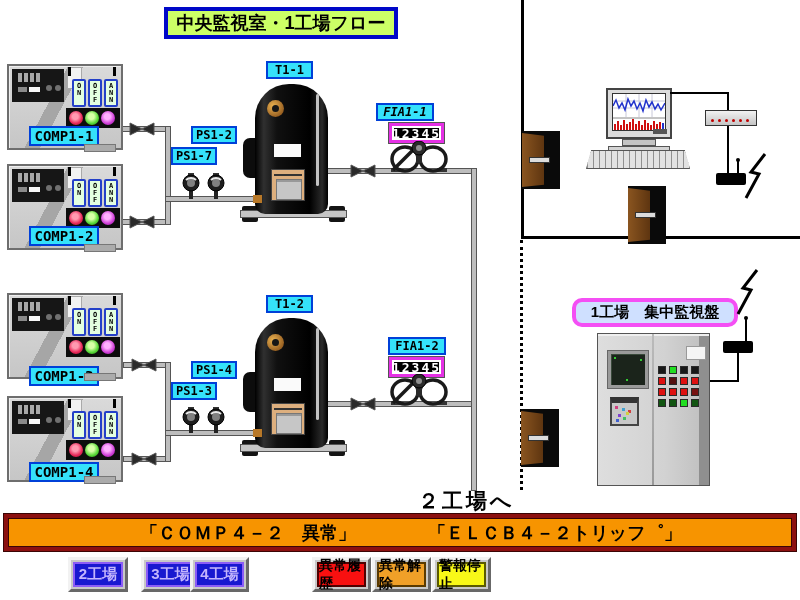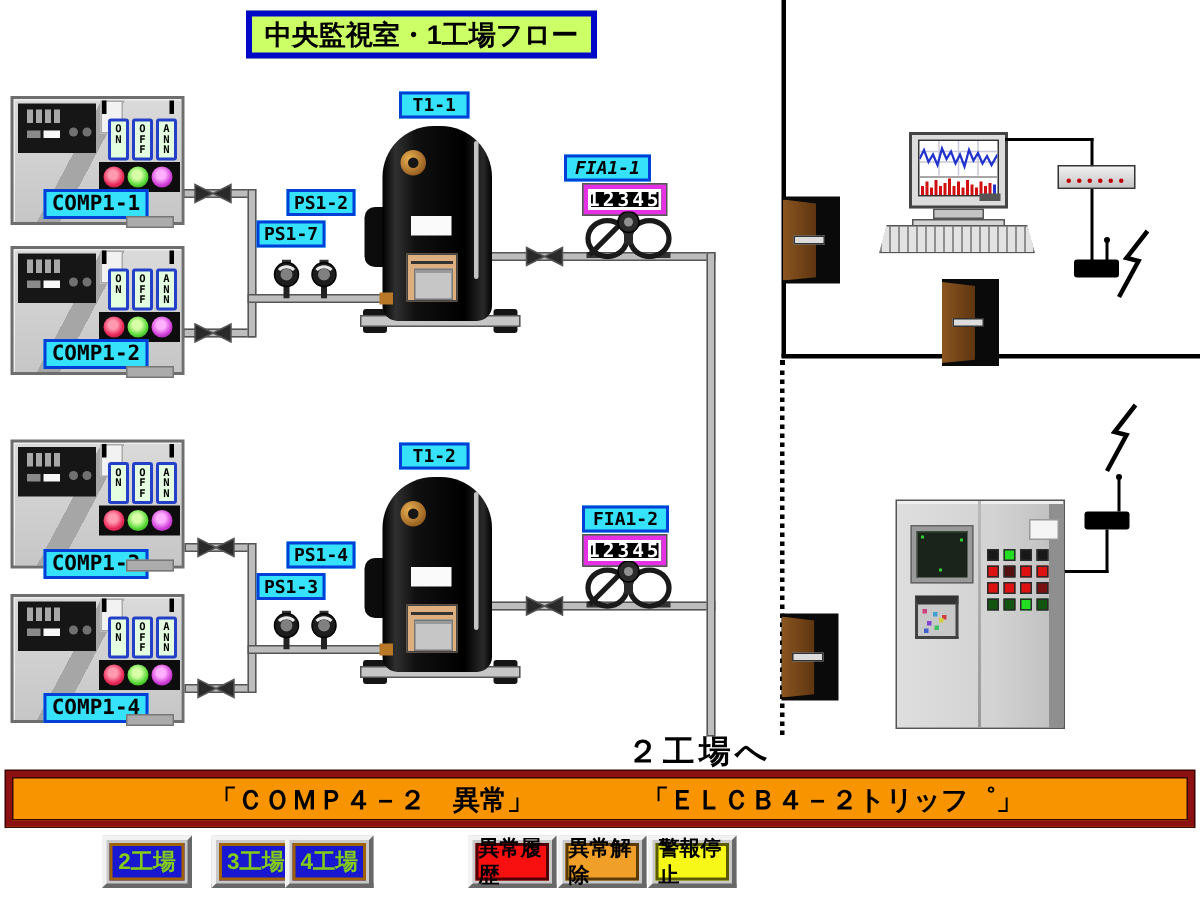--- a/index.html
+++ b/index.html
@@ -111,21 +111,21 @@
   .to-f2{position:absolute;left:418px;top:487px;font-weight:bold;font-size:21px;letter-spacing:3px;color:#000;}
   
   .alarm-bar{position:absolute;left:4px;top:514px;width:792px;height:37px;background:#F79400;
       border:4px solid #8B1010;box-sizing:border-box;box-shadow:inset 0 0 0 1px #3A0505,0 0 0 1px #3A0505;}
   .alarm-msg{position:absolute;top:50%;transform:translateY(-50%);font-weight:bold;font-size:18px;color:#000;white-space:nowrap;}
   .btn{position:absolute;top:557px;height:35px;border:3px solid;border-color:#F2F2F2 #686868 #686868 #F2F2F2;
       background:#C8C8C8;box-sizing:border-box;padding:2px;cursor:pointer;}
   .btn-face{width:100%;height:100%;display:flex;align-items:center;justify-content:center;
       font-weight:bold;box-sizing:border-box;}
   .face-menu{background:#00F0F0;border:2px solid #005858;color:#000;font-size:12px;}
-  .face-fact{background:#1818D0;border:2px solid #a16207;color:#84cc16;font-size:15px;}
+  .face-fact{background:#1818D0;border:2px solid #8b5cf6;color:#c4b5fd;font-size:15px;}
   .face-hist{background:#F81010;border:2px solid #500000;color:#000;font-size:14px;}
   .face-clear{background:#F0A028;border:2px solid #5A3A00;color:#000;font-size:14px;}
   .face-stop{background:#F8F818;border:2px solid #5A5A00;color:#000;font-size:14px;}
 </style>
 </head>
 <body>
 
 <div class="screen">
 
   <div class="title-box">中央監視室・1工場フロー</div>
@@ -194,20 +194,21 @@
   </div>
   <div class="door" style="left:628px;top:186px;">
     <div class="door-panel"></div>
       <div class="door-handle"></div>
   </div>
   <div class="door" style="left:521px;top:409px;">
     <div class="door-panel"></div>
       <div class="door-handle"></div>
   </div>
 
+  <div class="panel-box">1工場　集中監視盤</div>
   <div class="cabinet">
     <div class="cab-divider"></div>
     <div class="cab-screen">
         <div class="cab-screen-inner"></div>
       </div>
     <div class="cab-sticker"></div>
     <div class="lamp-grid" id="lampGrid">
         <div class="lamp-cell" style="background: rgb(24, 24, 24);"></div>
         <div class="lamp-cell" style="background: rgb(34, 221, 34);"></div>
         <div class="lamp-cell" style="background: rgb(24, 24, 24);"></div>

